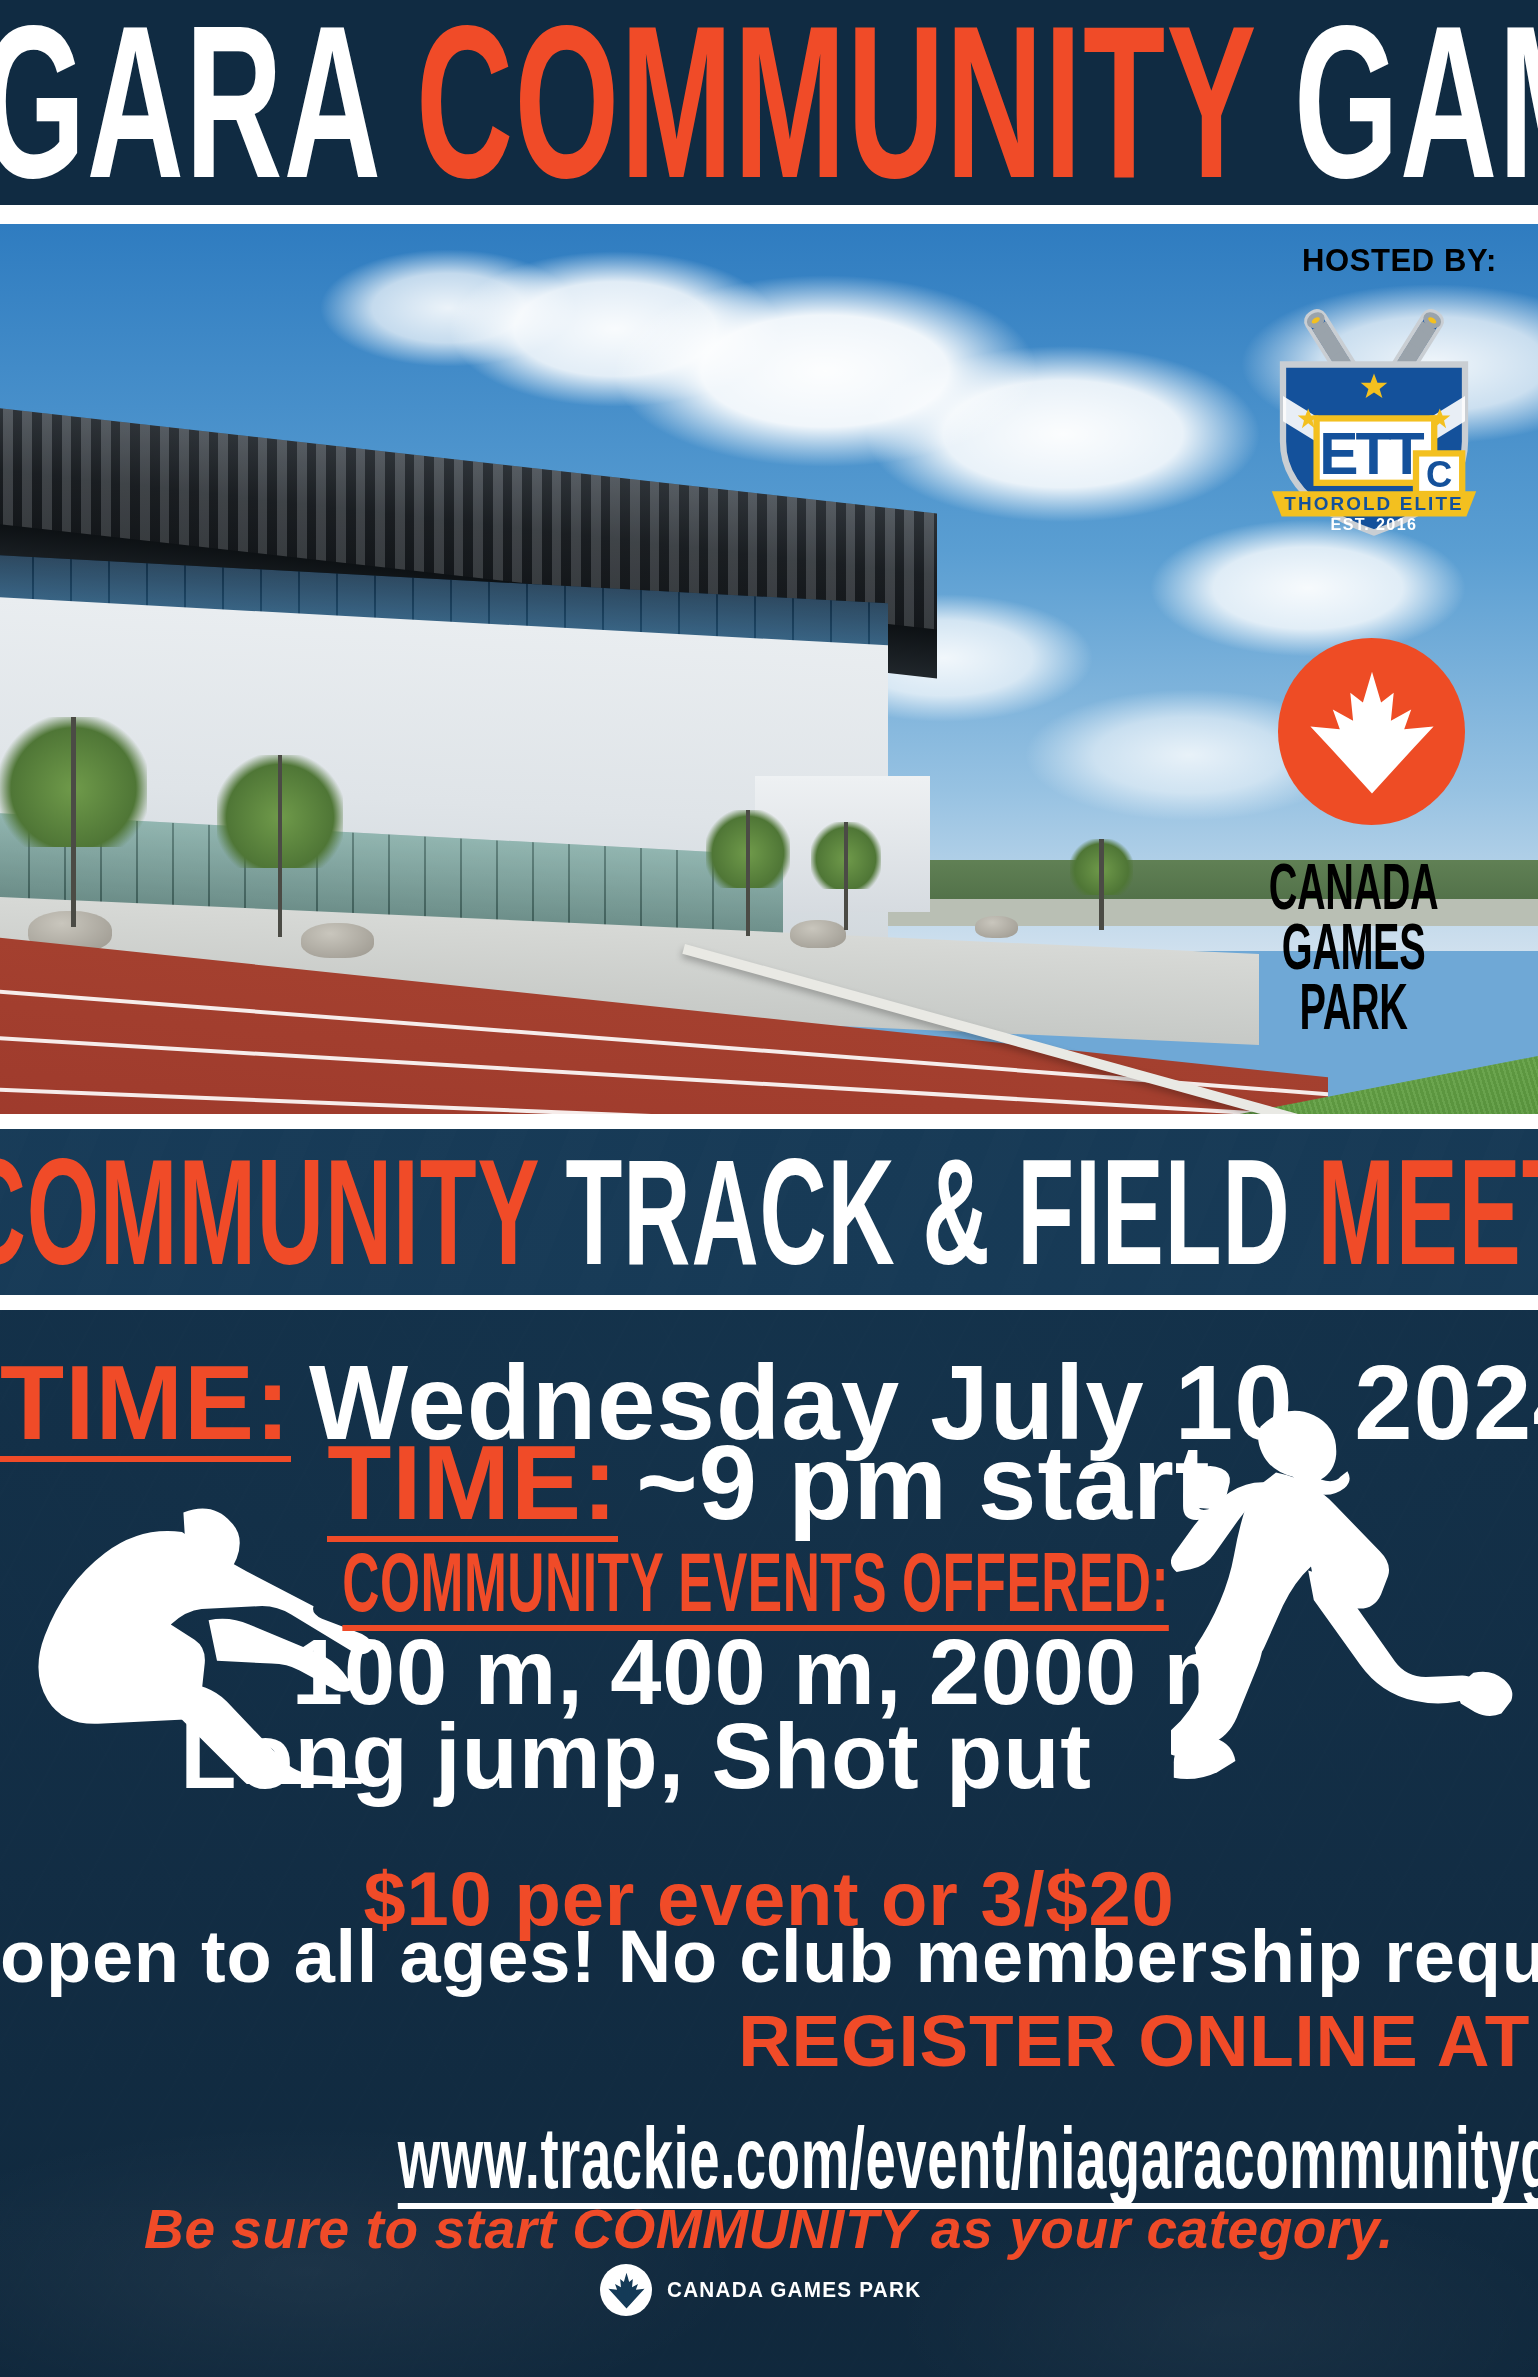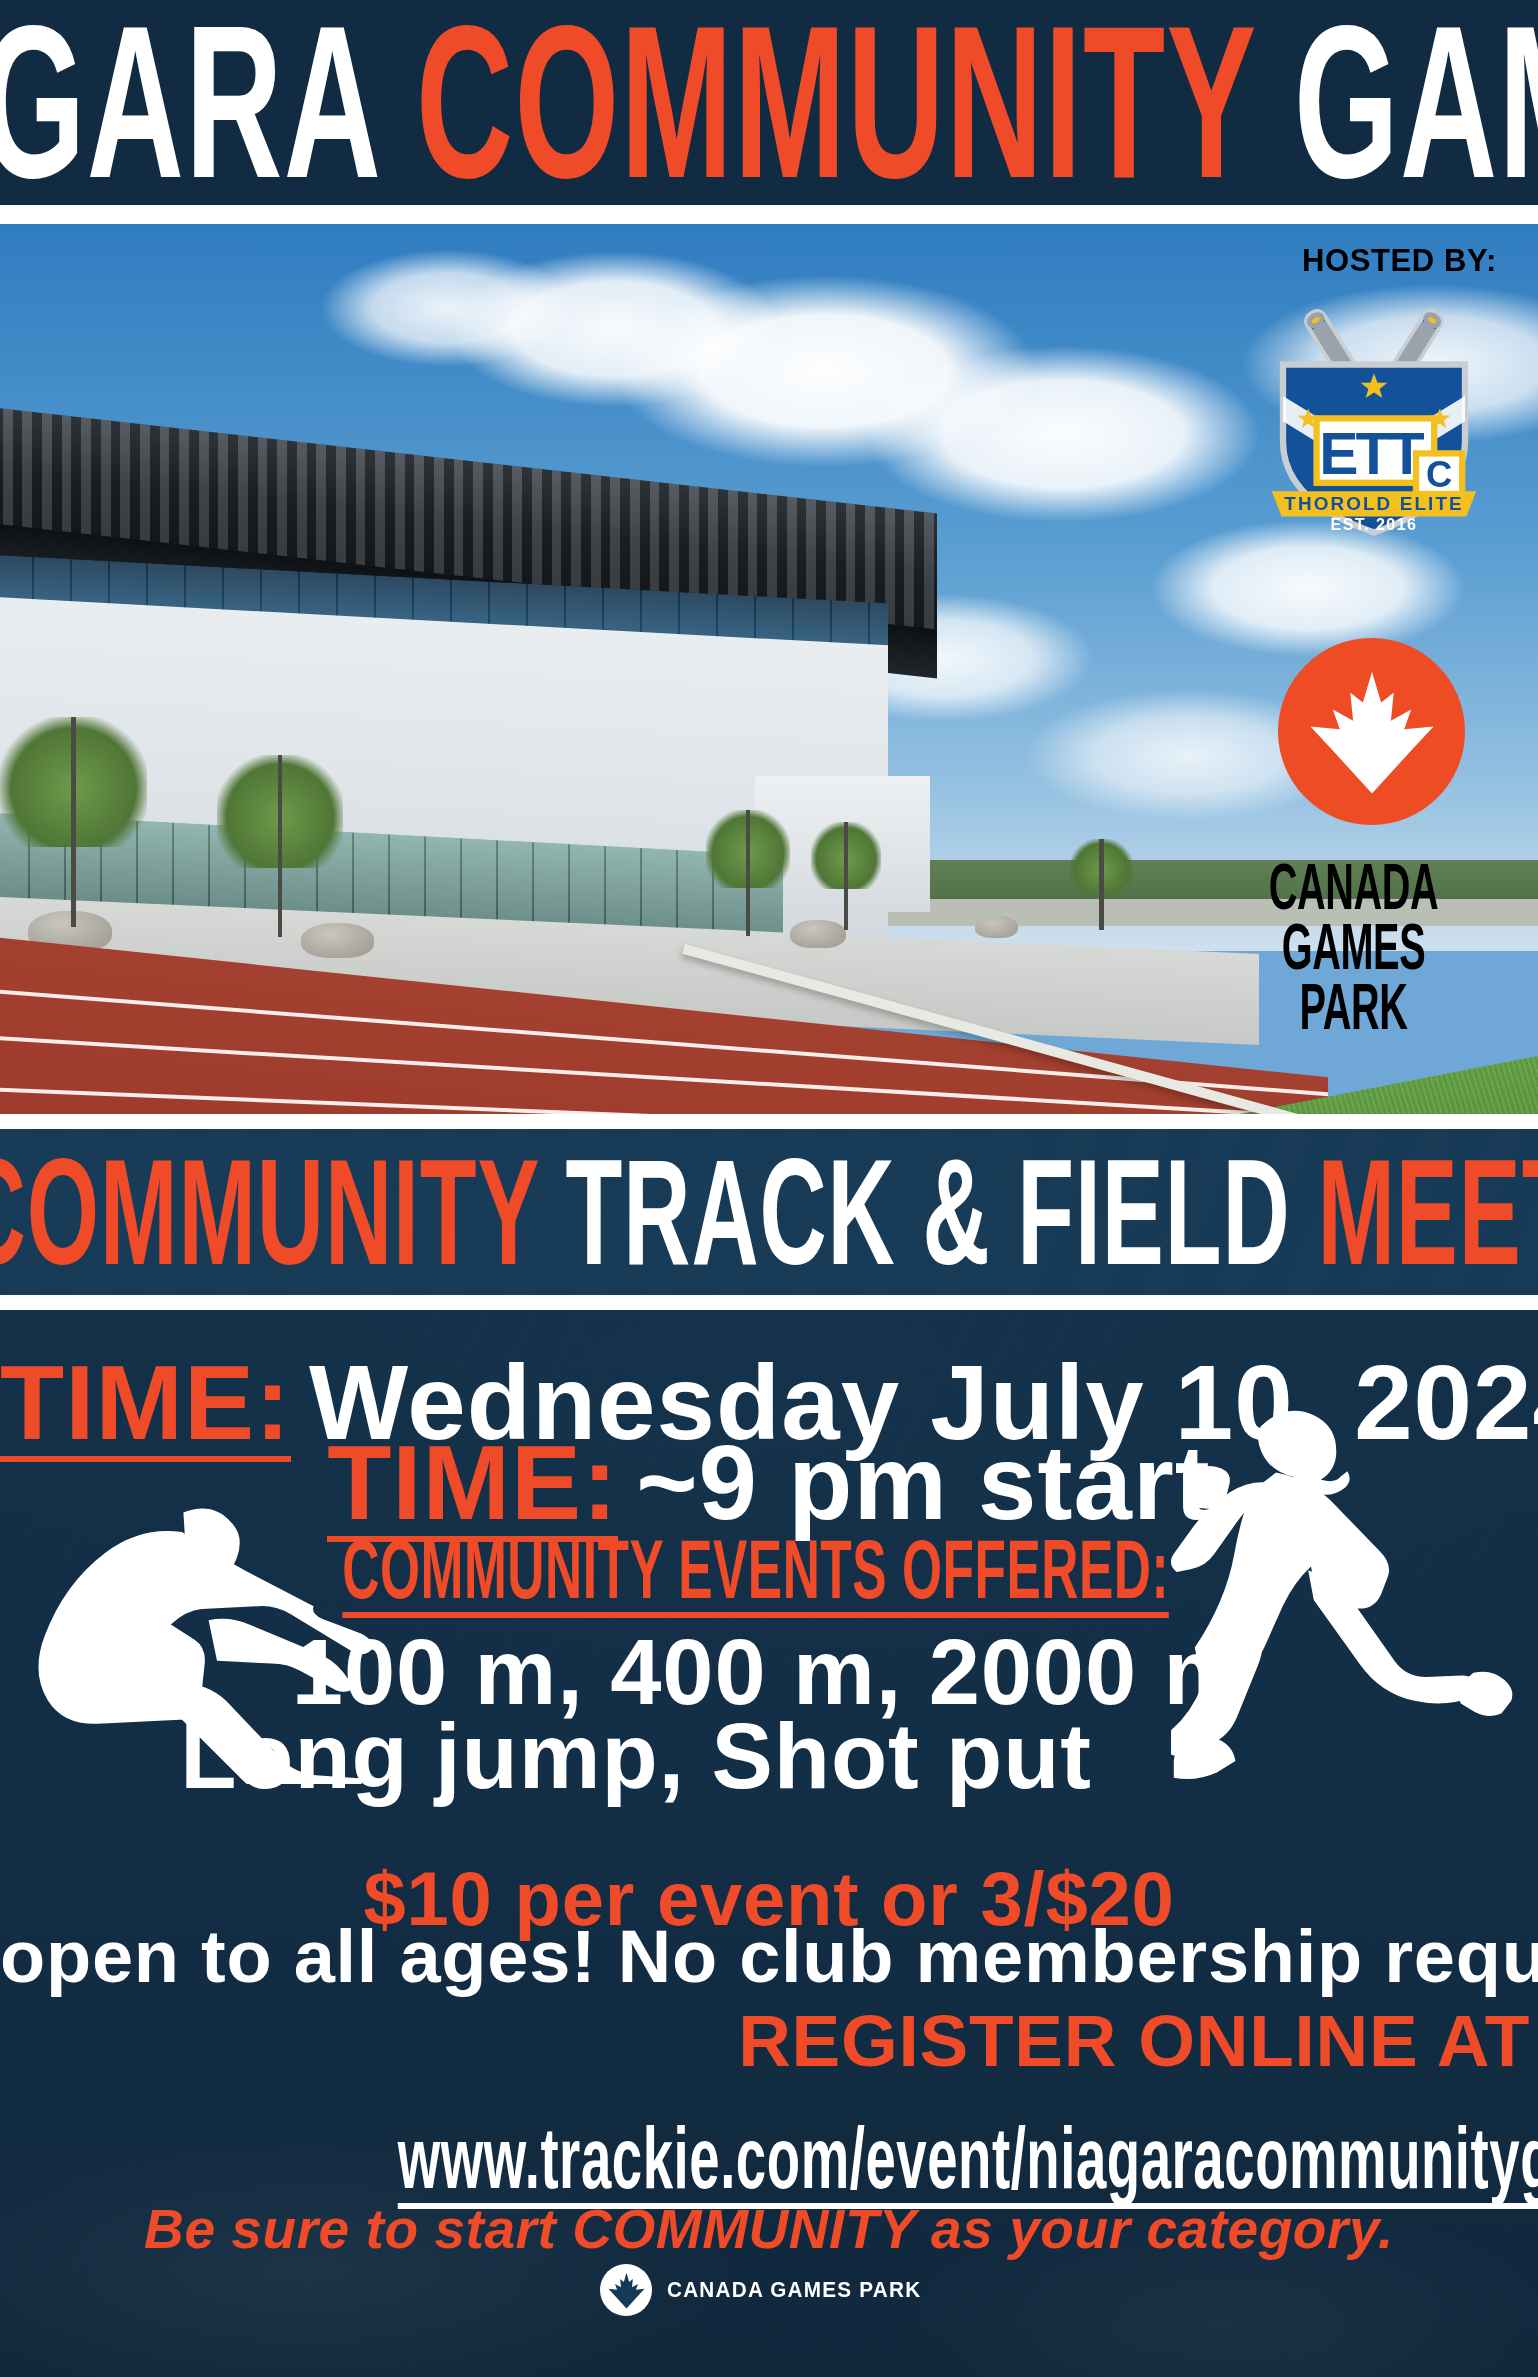--- a/index.html
+++ b/index.html
@@ -214,21 +214,21 @@
   .lbl-wh { color:#ffffff; }
 
   .u-or { border-bottom:6.3px solid #f04b28; padding-bottom:1.4px; display:inline-block; }
   .u-wh { border-bottom:6.3px solid #ffffff; padding-bottom:1.4px; display:inline-block; }
 
   
   #date-row { position:absolute; left:0; top:40px; width:1538px; }
   #time-row { position:absolute; left:0; top:120px; width:1538px; }
   .dt-size { font-size:105px; line-height:1; }
 
-  #events-head { position:absolute; left:0; top:218px; width:1511px; }
+  #events-head { position:absolute; left:0; top:231px; width:1511px; }
   .eh-size { font-size:83px; line-height:1; text-transform:uppercase; }
   #events-l1 { position:absolute; left:0; top:316px; width:1538px; }
   #events-l2 { position:absolute; left:0; top:400px; width:1272px; }
   .ev-size { font-size:92px; line-height:1; }
 
   #price { position:absolute; left:0; top:531px; width:1538px;margin-top:20px; }
   .price-size { font-size:76px; line-height:1; }
   #openall { position:absolute; left:0; top:610px; width:1538px; }
   .open-size { font-size:74px; line-height:1; }
 

